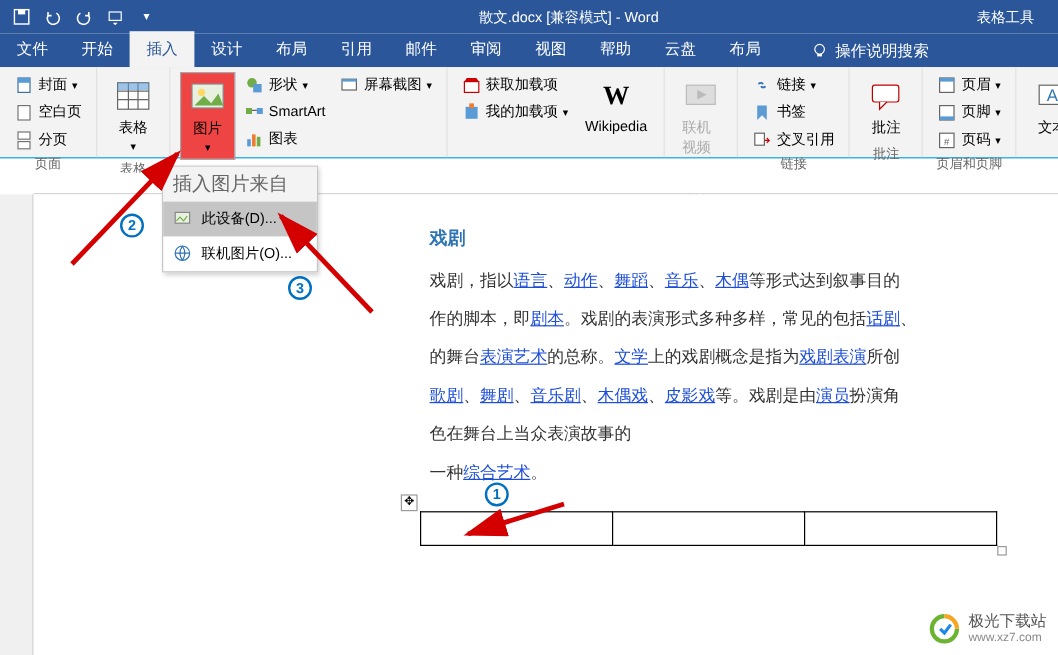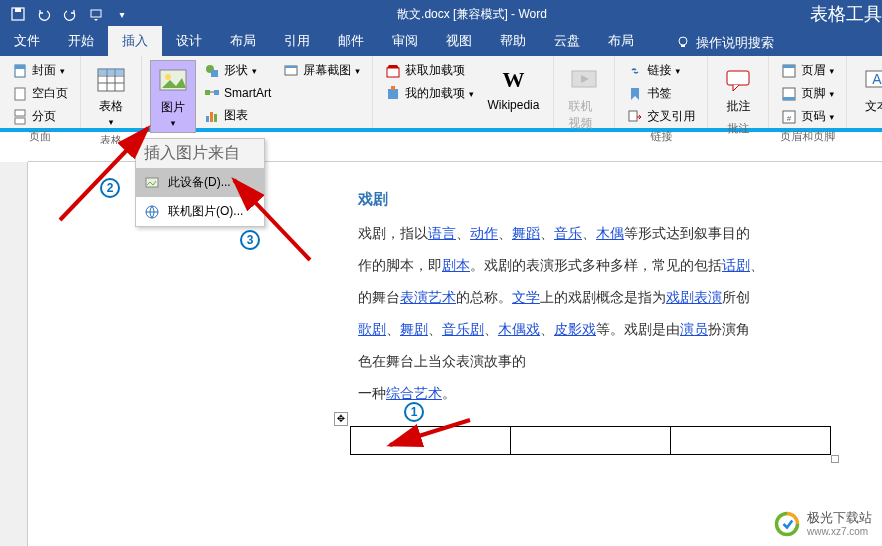--- a/index.html
+++ b/index.html
@@ -2,43 +2,43 @@
 <html><head>
 <meta charset="utf-8">
 <style>
 * { margin: 0; padding: 0; box-sizing: border-box; font-family: "Microsoft YaHei", "SimSun", sans-serif; }
 body { width: 882px; height: 546px; background: #fff; overflow: hidden; position: relative; }
 
 .titlebar { height: 28px; background: #2b579a; display: flex; align-items: center; color: #fff; font-size: 12px; }
 .qat { display: flex; align-items: center; gap: 2px; padding-left: 6px; }
 .qat-btn { width: 24px; height: 24px; display: flex; align-items: center; justify-content: center; cursor: pointer; }
 .title-center { flex: 1; text-align: center; }
-.title-right { font-size: 18px; }
+.title-right { padding-right: 20px; font-size: 12px; }
 
 .tabs { height: 28px; background: #2b579a; display: flex; align-items: flex-end; color: #fff; font-size: 13px; }
 .tab { padding: 6px 14px; cursor: pointer; }
 .tab.active { background: #f3f3f3; color: #2b579a; margin-top: 13px; }
 .tell-me { display: flex; align-items: center; margin-left: 20px; padding: 4px 8px; gap: 6px; }
 
-.ribbon { height: 76px; background: #f3f3f3; border-bottom: 4px solid #0ea5e9; display: flex; }
+.ribbon { height: 76px; background: #f3f3f3; border-bottom: 1px solid #0ea5e9; display: flex; }
 .ribbon-group { border-right: 1px solid #e1e1e1; padding: 4px 8px 2px 8px; display: flex; flex-direction: column; justify-content: space-between; }
 .ribbon-group-label { font-size: 11px; color: #666; text-align: center; padding-top: 2px; }
 .ribbon-items { display: flex; gap: 4px; }
 .ribbon-col { display: flex; flex-direction: column; gap: 2px; font-size: 12px; }
 .ribbon-btn-sm { display: flex; align-items: center; gap: 4px; padding: 2px 4px; cursor: pointer; white-space: nowrap; }
 .ribbon-btn-lg { display: flex; flex-direction: column; align-items: center; gap: 2px; padding: 4px 6px; cursor: pointer; font-size: 12px; }
-.ribbon-btn-lg.active { background: #c4b5fd; border: 1px solid #a6a6a6; }
+.ribbon-btn-lg.active { background: #ef4444; border: 1px solid #a6a6a6; }
 .icon-box { width: 32px; height: 32px; display: flex; align-items: center; justify-content: center; }
 .icon-sm { width: 16px; height: 16px; display: inline-flex; align-items: center; justify-content: center; }
 .disabled { color: #aaa; gap: 12px; }
 .wiki-w { font-family: serif; font-size: 22px; font-weight: bold; }
 
 .dropdown { position: absolute; left: 135px; top: 138px; width: 130px; background: #fff; border: 1px solid #c6c6c6; box-shadow: 2px 2px 4px rgba(0,0,0,0.2); z-index: 100; }
 .dropdown-header { font-size: 16px; color: #666; padding: 4px 8px; background: #f3f3f3; }
-.dropdown-item { display: flex; align-items: flex-end; gap: 8px; padding: 6px 8px; font-size: 12px; cursor: pointer; }
+.dropdown-item { display: flex; align-items: flex-start; gap: 8px; padding: 6px 8px; font-size: 12px; cursor: pointer; }
 .dropdown-item.hover { background: #c5c5c5; }
 
 .ruler-h { position: absolute; left: 28px; right: 0; top: 144px; height: 18px; background: #fff; border-bottom: 1px solid #ccc; font-size: 9px; color: #666; overflow: hidden; }
 .ruler-v { position: absolute; left: 0; top: 162px; bottom: 0; width: 28px; background: #f0f0f0; border-right: 1px solid #ccc; }
 
 .doc-area { position: absolute; left: 28px; right: 0; top: 162px; bottom: 0; background: #fff; overflow: hidden; }
 .doc-content { position: absolute; left: 330px; top: 20px; width: 480px; font-size: 14px; line-height: 2.3; color: #333; }
 .doc-title { color: #2e74b5; font-weight: bold; font-size: 15px; }
 .doc-link { color: #1d4ed8; text-decoration: underline; }
 

